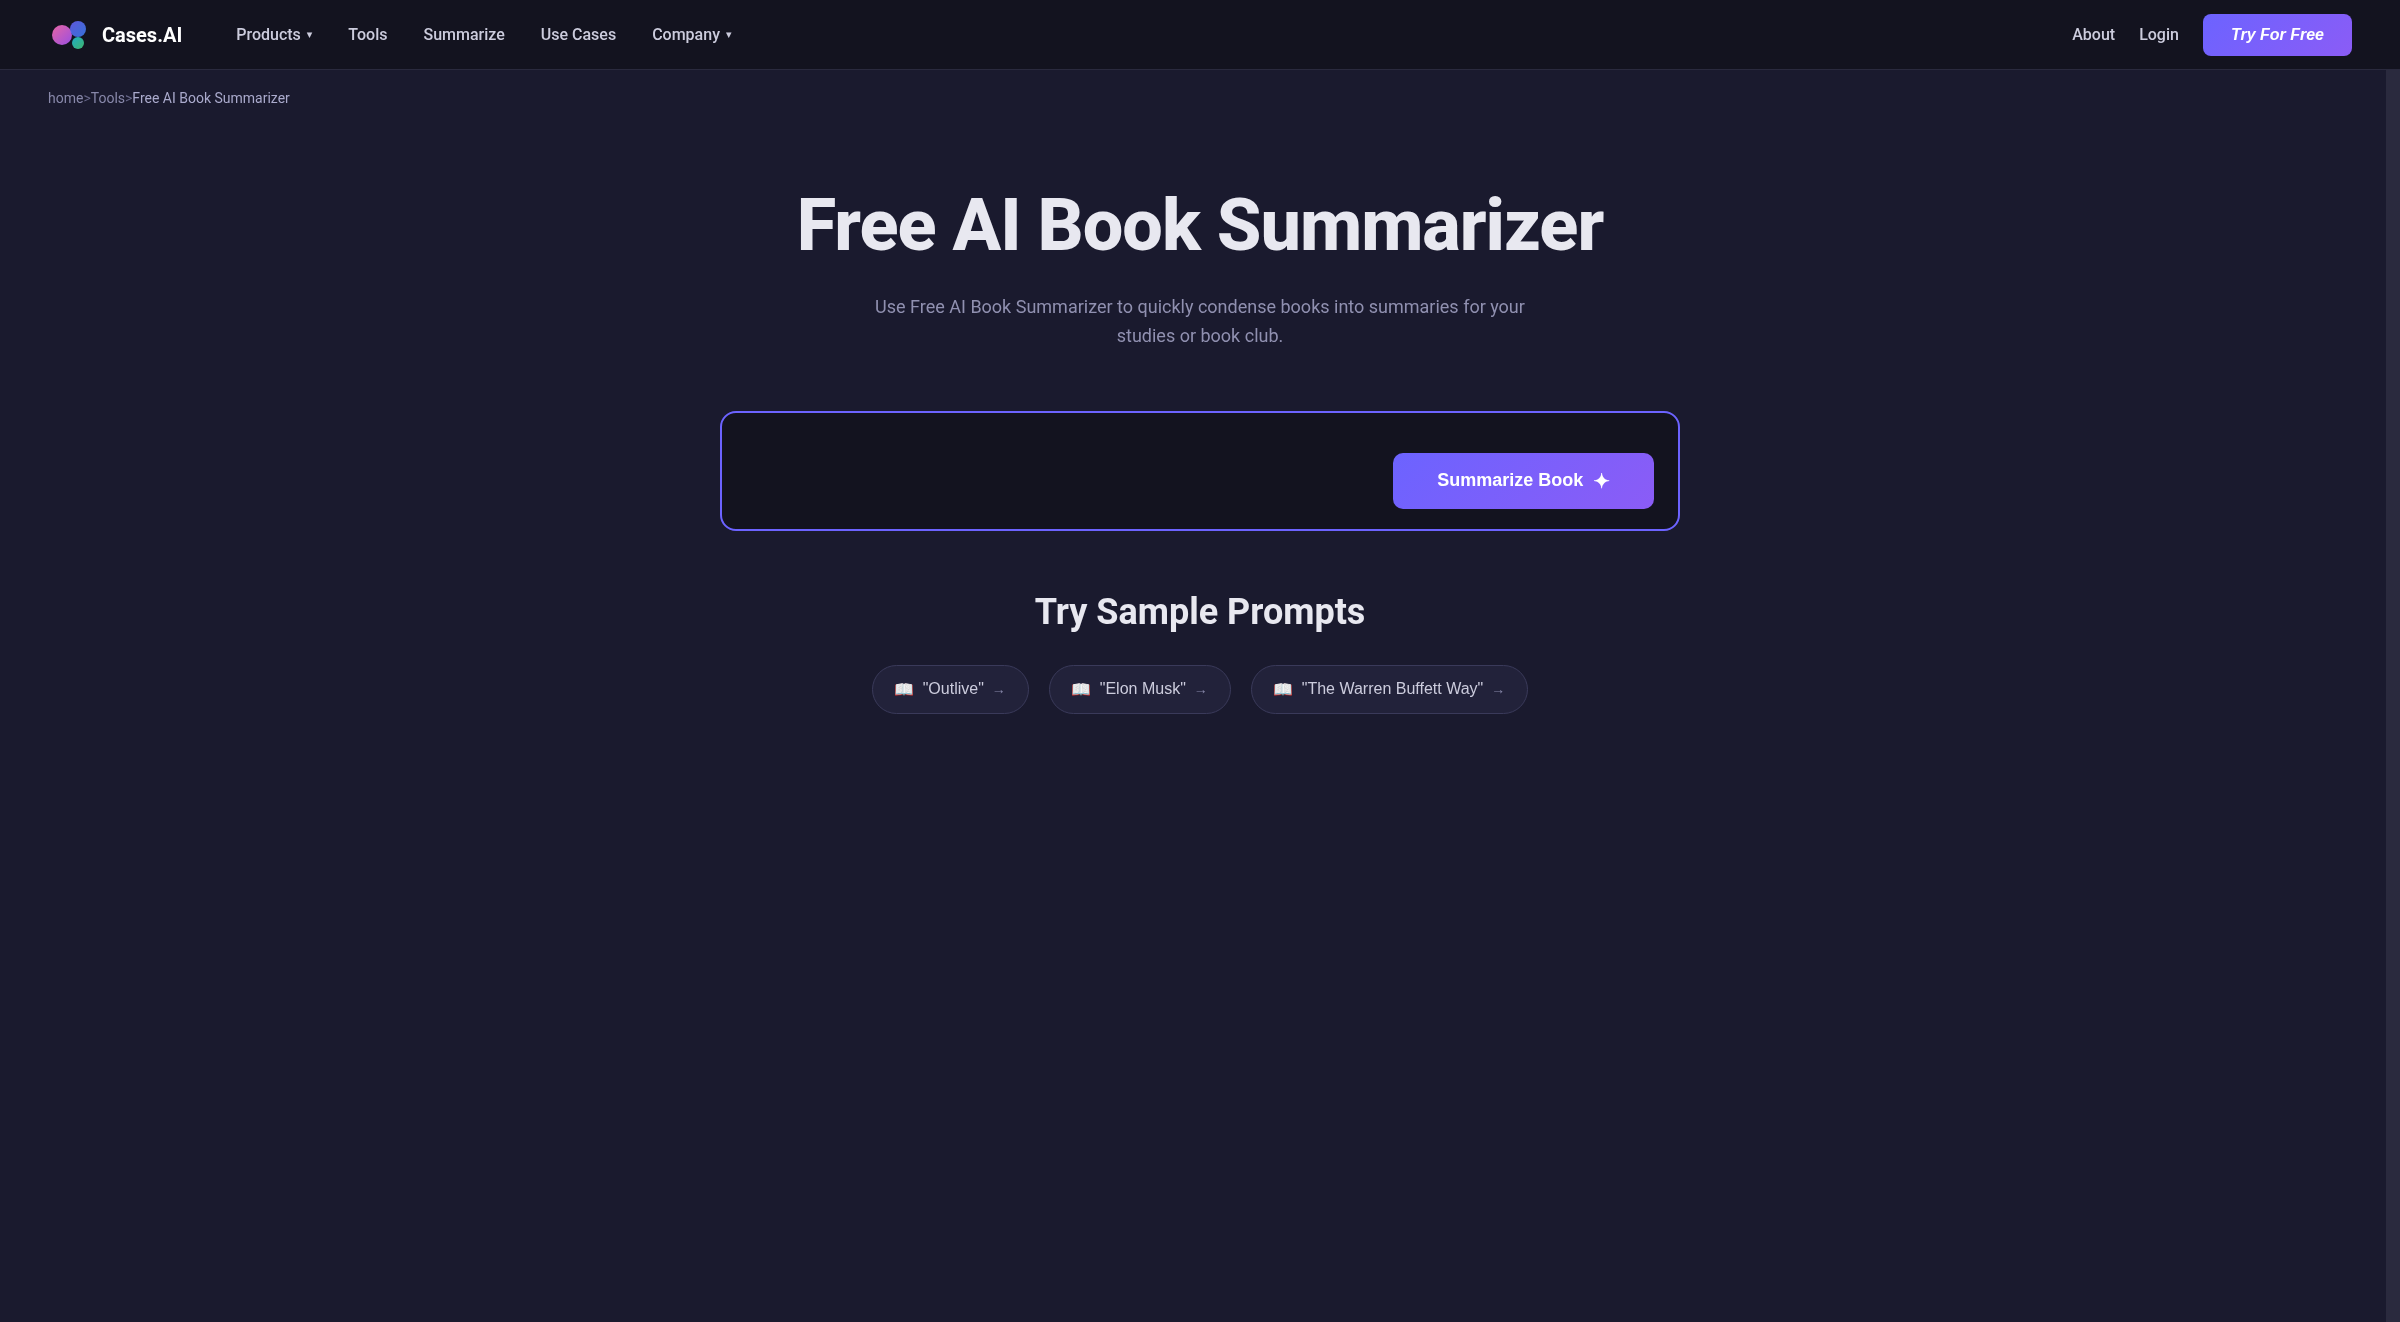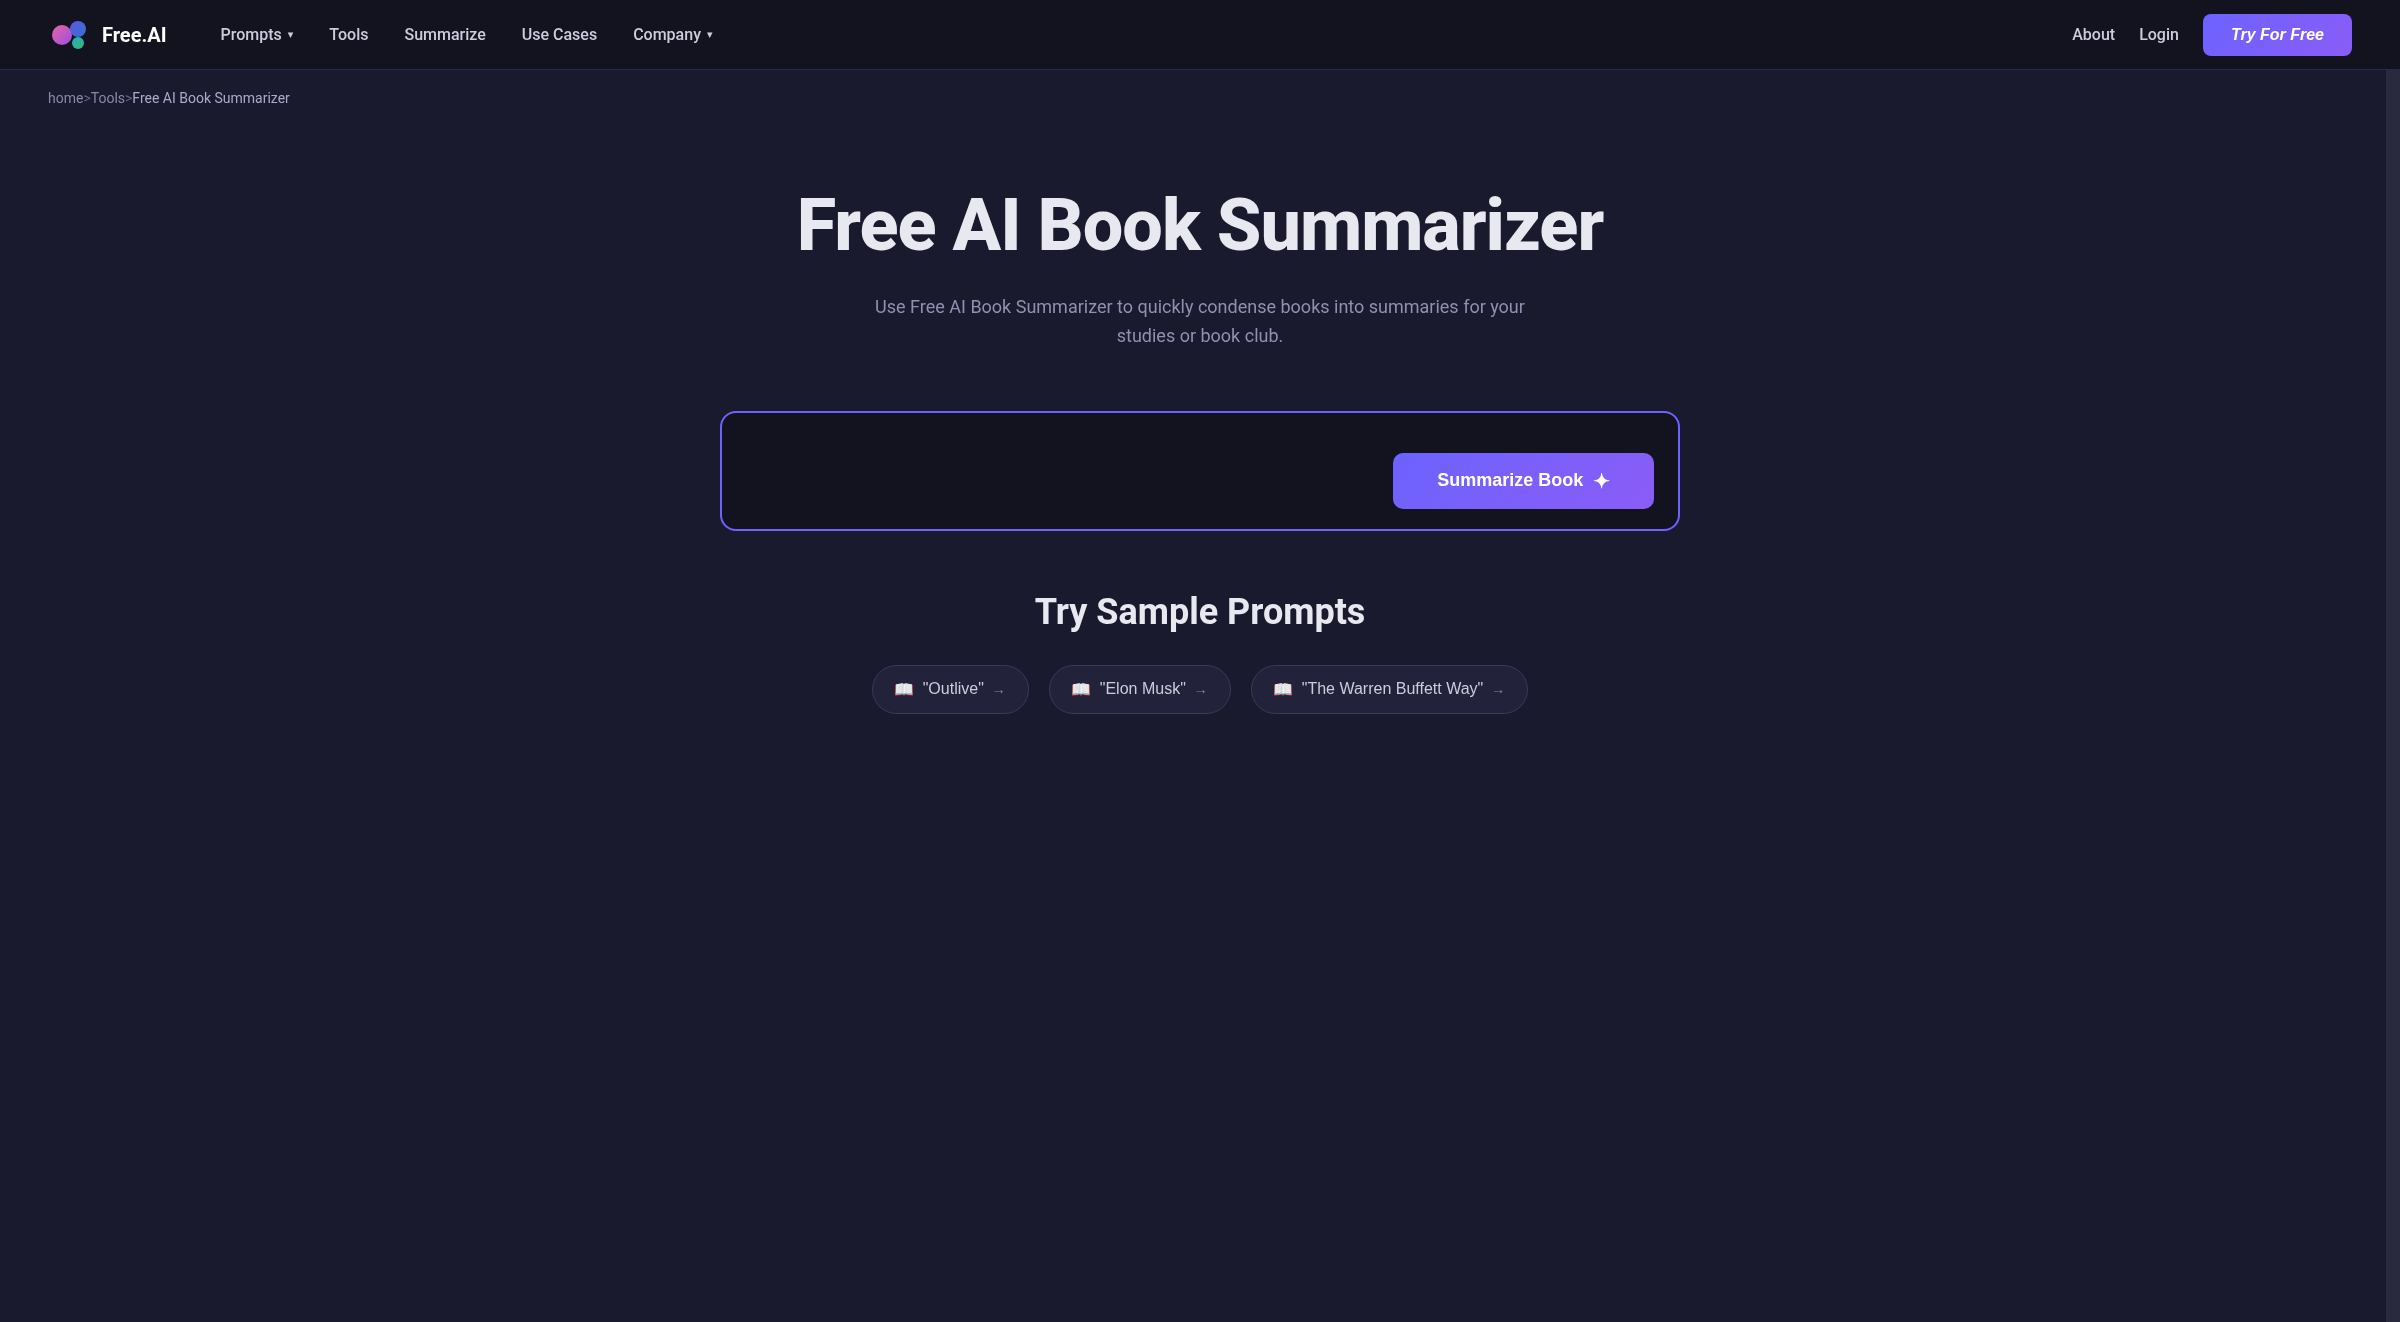--- a/index.html
+++ b/index.html
@@ -293,26 +293,26 @@
         <linearGradient id="grad2" x1="22" y1="8" x2="38" y2="24" gradientUnits="userSpaceOnUse">
           <stop offset="0%" stop-color="#6c63ff"></stop>
           <stop offset="100%" stop-color="#3b82f6"></stop>
         </linearGradient>
         <linearGradient id="grad3" x1="24" y1="24" x2="36" y2="36" gradientUnits="userSpaceOnUse">
           <stop offset="0%" stop-color="#22d3ee"></stop>
           <stop offset="100%" stop-color="#4ade80"></stop>
         </linearGradient>
       </defs>
     </svg>
-    <span class="logo-text">Free.AI</span>
+    <span class="logo-text">Cases.AI</span>
   </a>
 
   <div class="nav-links">
     <a class="nav-link" href="#">
-      <span>Prompts</span>
+      <span>Products</span>
       <span class="chevron">▾</span>
     </a>
     <a class="nav-link" href="#">
       <span>Tools</span>
     </a>
     <a class="nav-link" href="#">
       <span>Summarize</span>
     </a>
     <a class="nav-link" href="#">
       <span>Use Cases</span>

